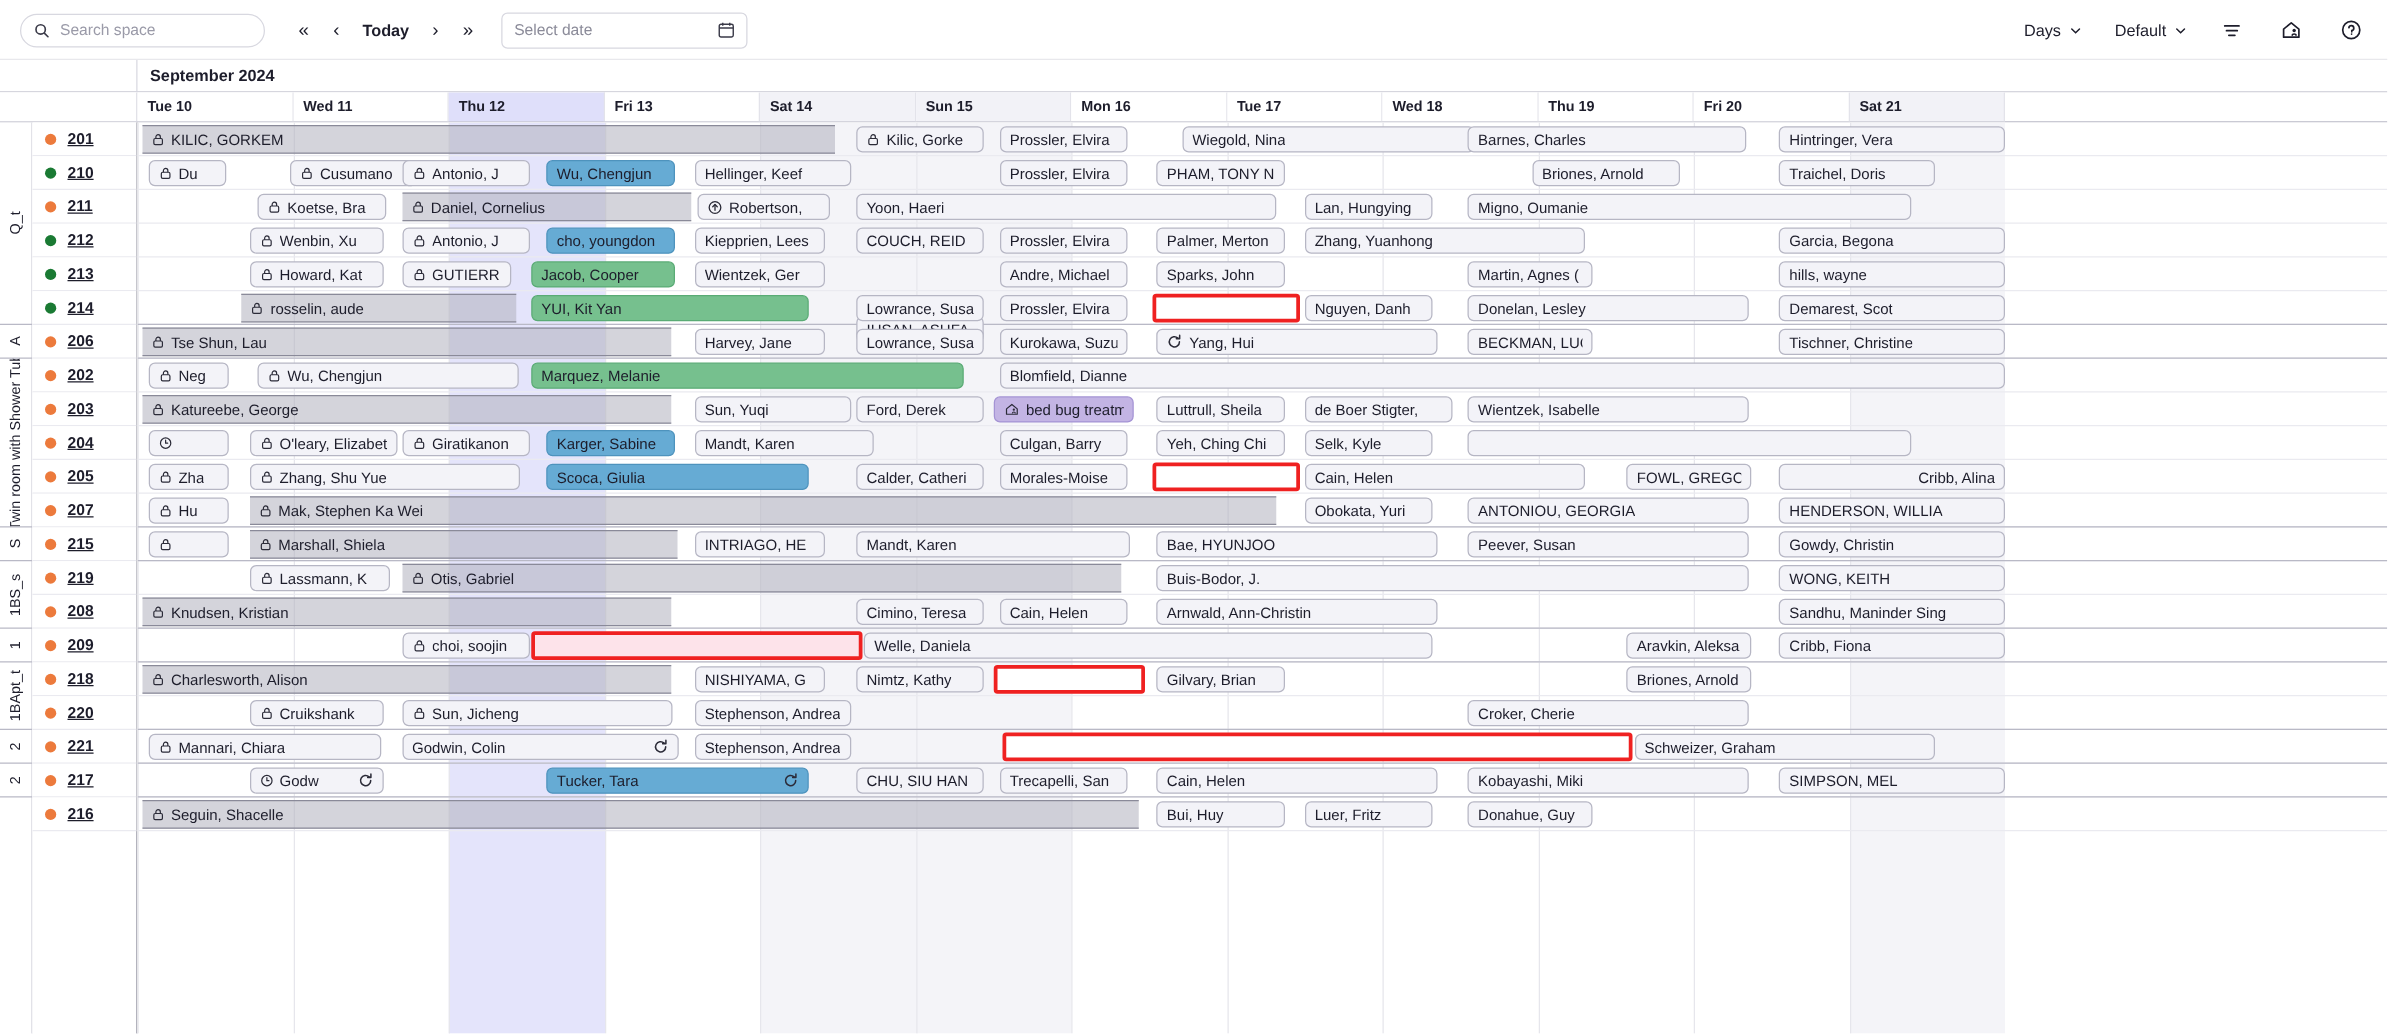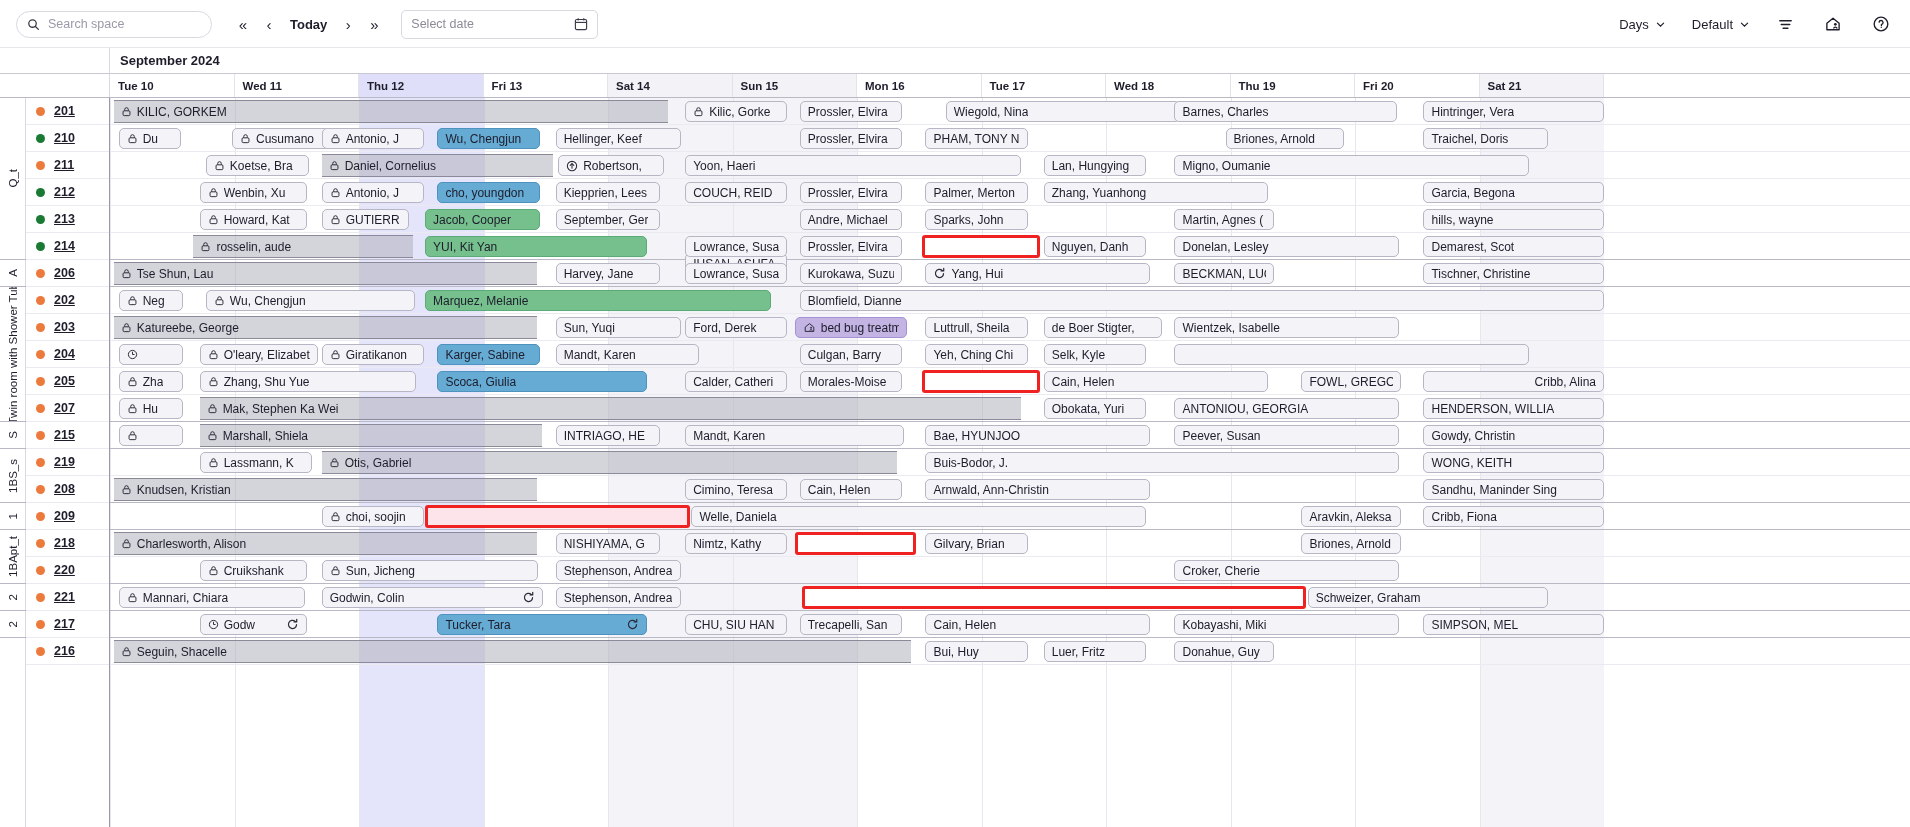--- a/index.html
+++ b/index.html
@@ -705,21 +705,21 @@
               <rect x="3" y="7" width="10" height="7" rx="1.6"></rect>
               <path d="M5.4 7 V5.1 a2.6 2.6 0 0 1 5.2 0 V7"></path>
             </svg>
           </span>
           <span class="lbl">GUTIERR</span>
         </div>
         <div class="bk green" style="left: 314.985px; width: 114.54px; top: 111px;">
           <span class="lbl">Jacob, Cooper</span>
         </div>
         <div class="bk pill" style="left: 445.71px; width: 104.58px; top: 111px;">
-          <span class="lbl">September, Ger</span>
+          <span class="lbl">Wientzek, Ger</span>
         </div>
         <div class="bk pill" style="left: 575.19px; width: 102.09px; top: 111px; margin-top: 44px;">
           <span class="lbl">IHSAN, ASHFA</span>
         </div>
         <div class="bk pill" style="left: 689.73px; width: 102.09px; top: 111px;">
           <span class="lbl">Andre, Michael</span>
         </div>
         <div class="bk pill" style="left: 815.475px; width: 102.09px; top: 111px;">
           <span class="lbl">Sparks, John</span>
         </div>

